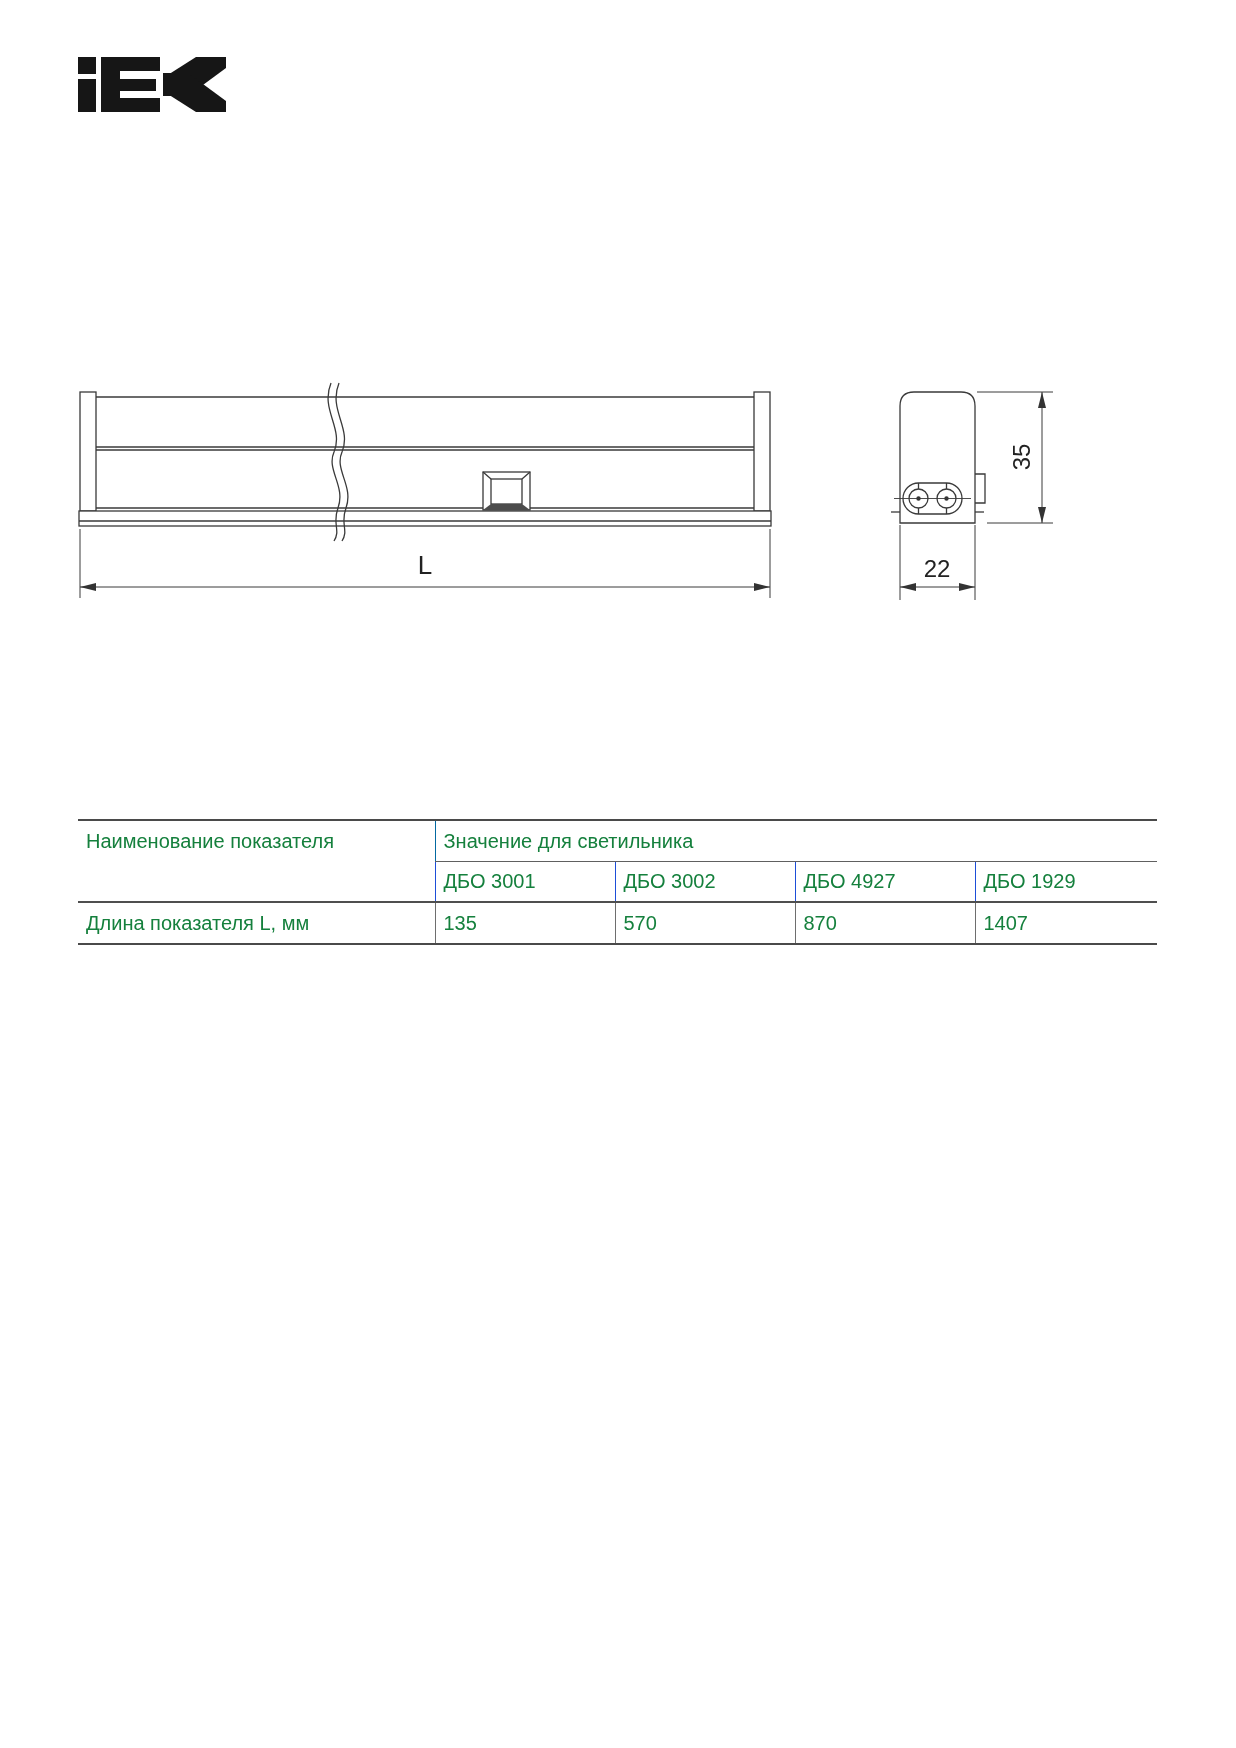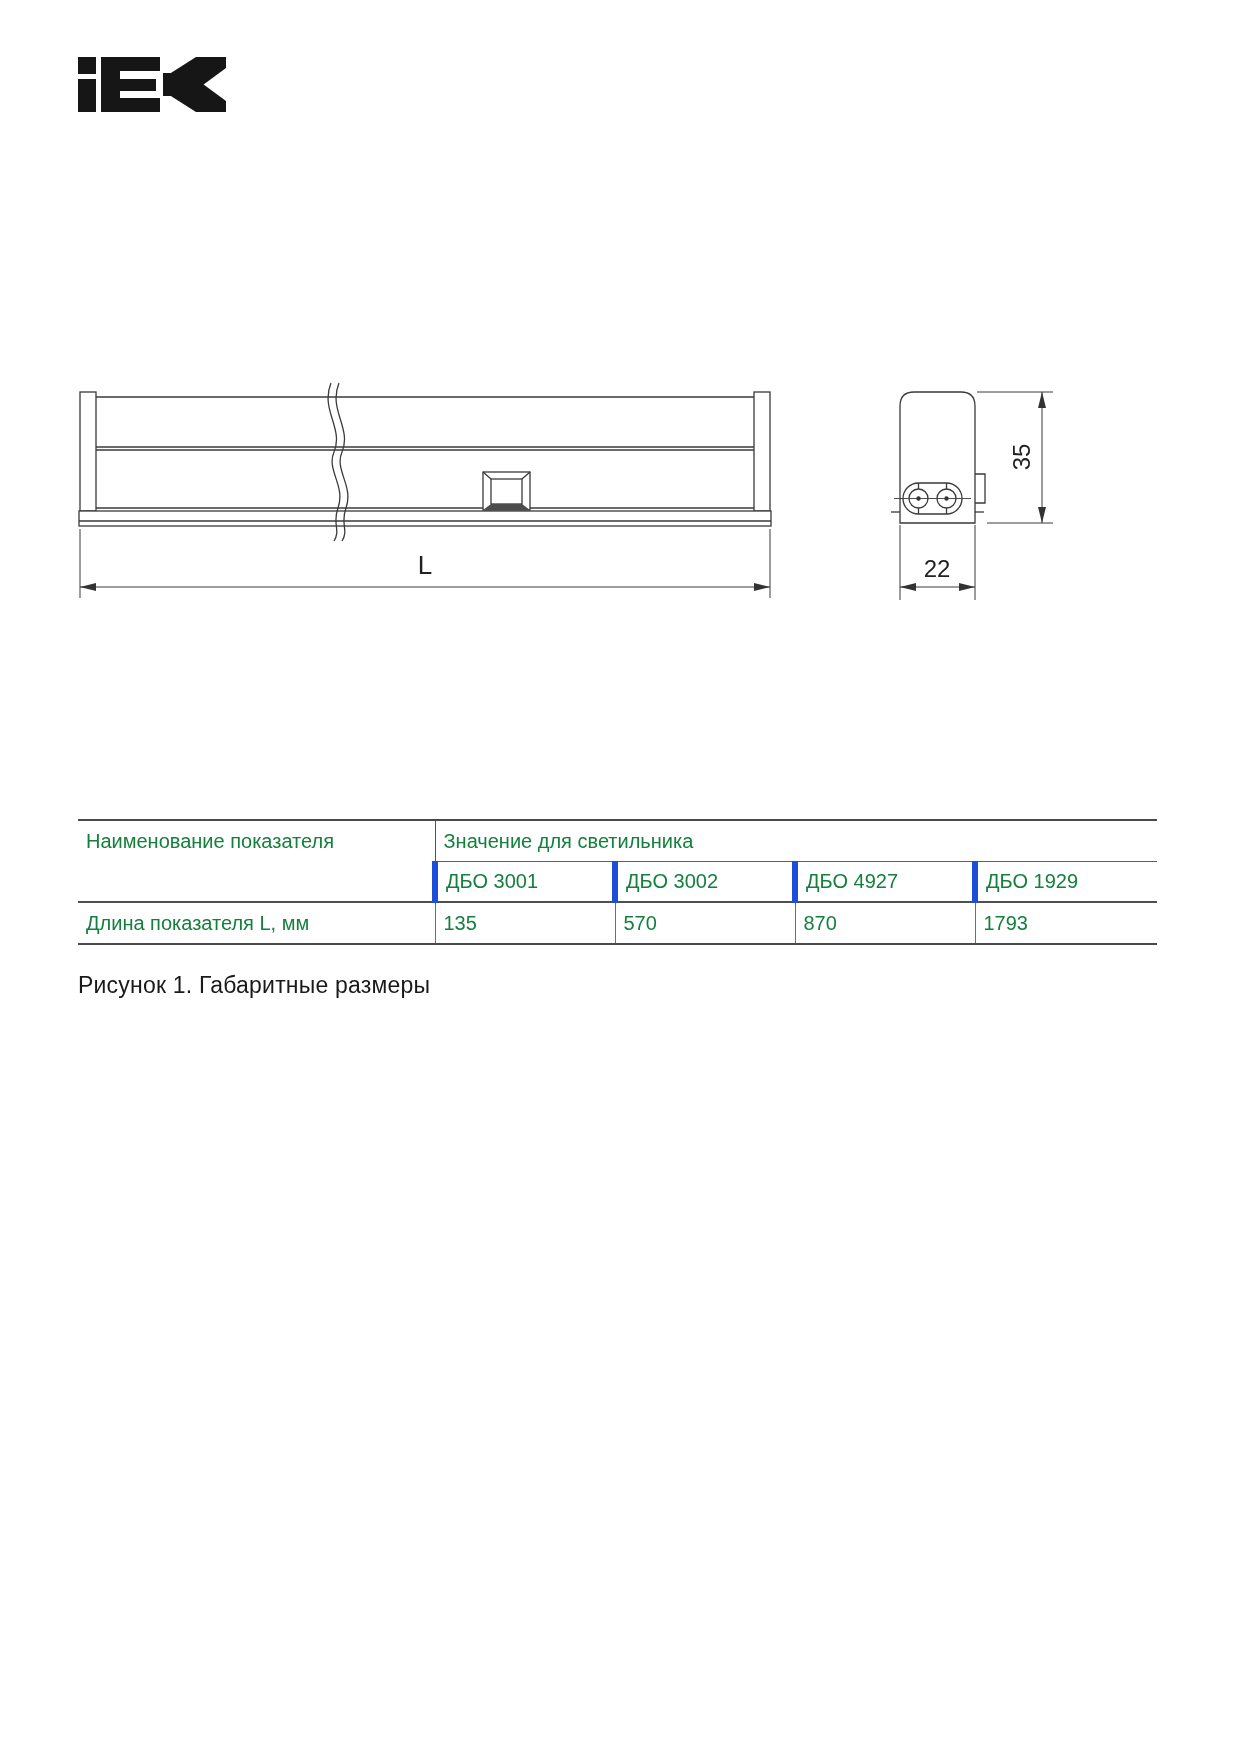--- a/index.html
+++ b/index.html
@@ -26,21 +26,21 @@
     font-size:20px;color:#15803d;
   }
   table.spec th, table.spec td{
     font-weight:normal;text-align:left;
     padding:0 6px 0 8px;overflow:hidden;white-space:nowrap;
   }
   tr.r1 > *{border-top:2px solid #4a4a4a;height:40px;vertical-align:middle;}
   .c-name{vertical-align:top !important;padding-top:9px !important;
           border-bottom:2px solid #4f4f4f;}
   .c-group{border-bottom:1px solid #606060;border-left:1px solid #0369a1;}
-  tr.r2 th{height:39px;border-bottom:2px solid #4f4f4f;border-left:6px solid #1d4ed8;vertical-align:middle;}
+  tr.r2 th{height:39px;border-bottom:2px solid #4f4f4f;border-left:1px solid #1d4ed8;vertical-align:middle;}
   tr.r3 > *{height:40px;border-bottom:2px solid #4a4a4a;vertical-align:middle;}
   td.c-val{border-left:1px solid #6e6e6e;}
   
   .caption{
     position:absolute;left:78px;top:972px;margin:0;
     font-size:23px;color:#1a1a1a;letter-spacing:0.2px;
   }
 </style>
 </head>
 <body>
@@ -147,21 +147,20 @@
           <th>ДБО 3001</th>
           <th>ДБО 3002</th>
           <th>ДБО 4927</th>
           <th>ДБО 1929</th>
         </tr>
         <tr class="r3">
           <td>Длина показателя L, мм</td>
           <td class="c-val">135</td>
           <td class="c-val">570</td>
           <td class="c-val">870</td>
-          <td class="c-val">1793</td>
+          <td class="c-val">1407</td>
         </tr>
       </tbody>
     </table>
   </div>
 
-  <p class="caption">Рисунок 1. Габаритные размеры</p>
 
 </div>
 
 </body></html>

